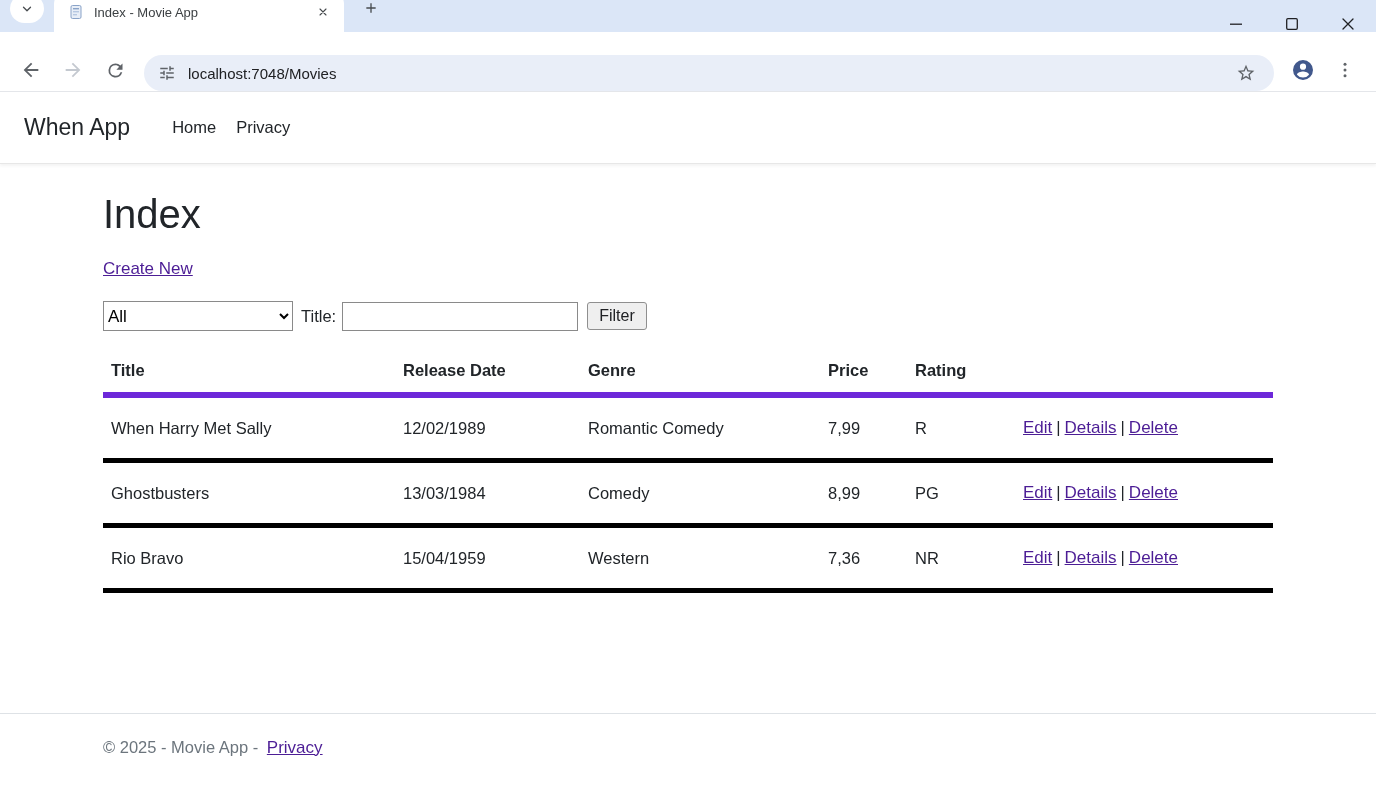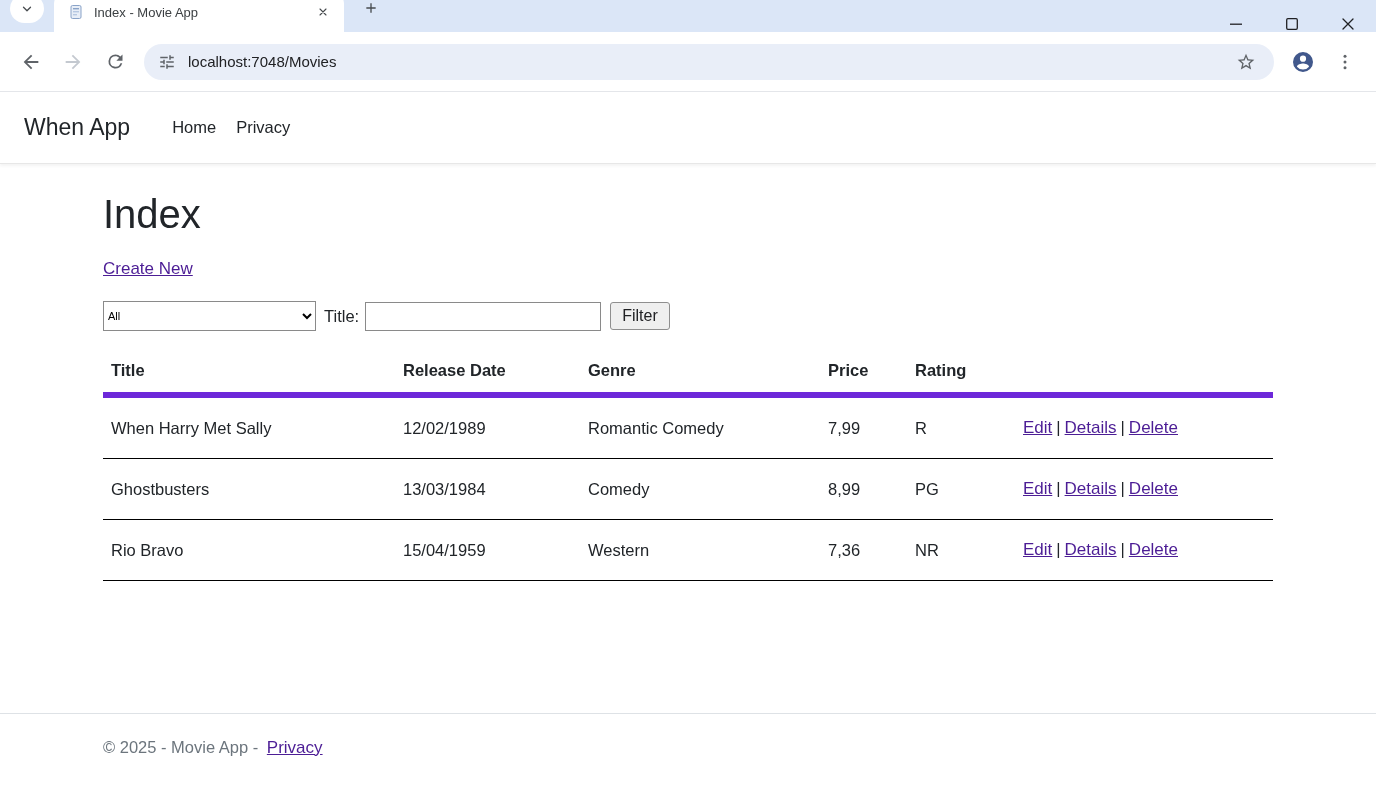--- a/index.html
+++ b/index.html
@@ -57,21 +57,21 @@
   }
   .win-btn {
     width: 56px; height: 48px;
     display: flex; align-items: center; justify-content: center;
   }
 
   .toolbar {
     height: 60px;
     background: #ffffff;
     border-bottom: 1px solid #e4e6ea;
-    display: flex; align-items: center;
+    display: flex; align-items: flex-end;
     padding: 0 10px;
   }
   .nav-btn {
     width: 42px; height: 42px; border-radius: 50%;
     display: flex; align-items: center; justify-content: center;
     flex: 0 0 auto;
   }
   .omnibox {
     flex: 1 1 auto;
     height: 36px;
@@ -137,23 +137,23 @@
     color: #4c1d95;
     font-size: 17px;
   }
   form.filter-form {
     margin: 22px 0 14px;
     display: flex;
     align-items: center;
     font-size: 16.5px;
   }
   .genre-select {
-    width: 213px;
+    width: 190px;
     height: 30px;
-    font-size: 11px;
+    font-size: 17px;
     font-family: inherit;
     border: 1px solid #8a8a8a;
     background: #ffffff;
     margin-right: 8px;
   }
   .title-label { margin-right: 6px; }
   .title-input {
     width: 236px;
     height: 29px;
     font-size: 16px;
@@ -183,21 +183,21 @@
   table.movies col.c-price { width: 87px; }
   table.movies col.c-rating{ width: 108px; }
   table.movies th {
     text-align: left;
     font-weight: bold;
     padding: 12px 8px;
     border-bottom: 6px solid #6d28d9;
   }
   table.movies td {
     padding: 20px 8px;
-    border-bottom: 1px solid #000000;
+    border-bottom: 5px solid #000000;
     vertical-align: middle;
   }
   .action-sep { margin: 0 4px; color: #212529; }
 
   footer.site-footer {
     flex: 0 0 auto;
     height: 68px;
     border-top: 1px solid #dee2e6;
     display: flex; align-items: center;
     color: #6c757d;

